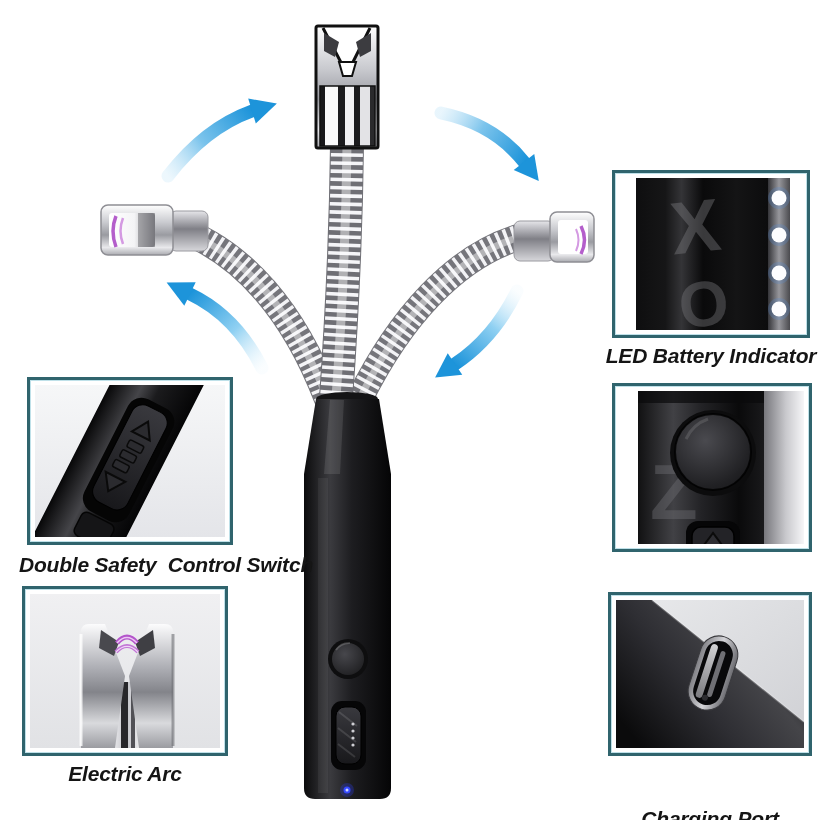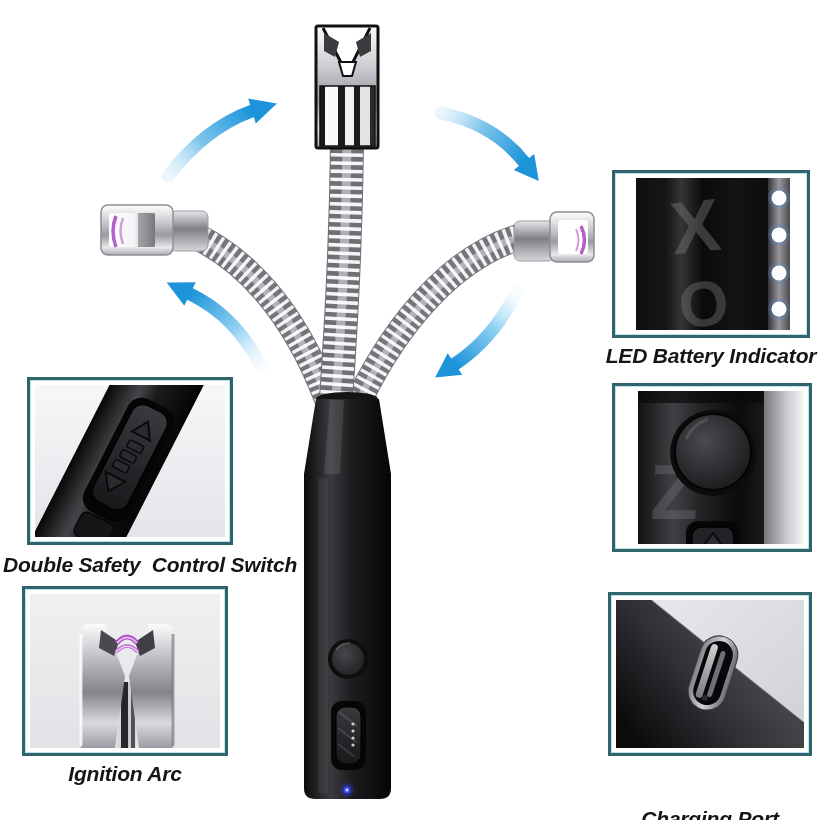--- a/index.html
+++ b/index.html
@@ -241,21 +241,21 @@
         <rect x="-10" y="-56" width="38" height="108" rx="12" fill="url(#sliderV)" stroke="#000" stroke-width="1"></rect>
         <polygon points="9,-42 -1,-26 19,-26" fill="#2b2b2f" stroke="#0a0a0a" stroke-width="2"></polygon>
         <rect x="1" y="-18" width="16" height="8" rx="2" fill="#2b2b2f" stroke="#0a0a0a" stroke-width="1.5"></rect>
         <rect x="-1" y="-6" width="16" height="8" rx="2" fill="#2b2b2f" stroke="#0a0a0a" stroke-width="1.5"></rect>
         <rect x="-3" y="6" width="16" height="8" rx="2" fill="#2b2b2f" stroke="#0a0a0a" stroke-width="1.5"></rect>
         <polygon points="5,38 -6,22 16,22" fill="#2b2b2f" stroke="#0a0a0a" stroke-width="2"></polygon>
         <rect x="-8" y="66" width="36" height="26" rx="6" fill="#151517" stroke="#050505" stroke-width="1.5"></rect>
       </g>
     </svg>
   </div>
-  <div class="inset-label" style="left:0px;top:553px;width:300px;">Double Safety  Control Switch</div>
+  <div class="inset-label" style="left:16px;top:553px;width:300px;">Double Safety  Control Switch</div>
 
   <div class="inset" style="left:22px;top:586px;width:206px;height:170px;">
     <svg width="190" height="154" viewBox="0 0 190 154">
       <defs>
         <linearGradient id="arcBg" x1="0" y1="0" x2="0" y2="1">
           <stop offset="0" stop-color="#f0f0f2"></stop>
             <stop offset="1" stop-color="#e1e2e5"></stop>
         </linearGradient>
         <linearGradient id="chromeA" x1="0" y1="0" x2="0" y2="1">
           <stop offset="0" stop-color="#fcfcfd"></stop>
@@ -283,21 +283,21 @@
         <polygon points="26,34 8,46 13,60 28,52" fill="#3f3f44"></polygon>
         <g>
           <path d="M-10,47 Q0,35 10,47" stroke="#b455cb" stroke-width="5" fill="none"></path>
           <path d="M-10,47 Q0,36 10,47" stroke="#ecc9f4" stroke-width="1.5" fill="none"></path>
           <path d="M-11,56 Q0,44 11,56" stroke="#c276d6" stroke-width="4" fill="none"></path>
           <path d="M-11,56 Q0,45 11,56" stroke="#f0d6f6" stroke-width="1.2" fill="none"></path>
         </g>
       </g>
     </svg>
   </div>
-  <div class="inset-label" style="left:25px;top:762px;width:200px;">Ignition Arc</div>
+  <div class="inset-label" style="left:25px;top:762px;width:200px;">Electric Arc</div>
 
   <div class="inset" style="left:612px;top:383px;width:200px;height:169px;">
     <svg width="184" height="153" viewBox="0 0 184 153">
       <defs>
         <linearGradient id="igBody" x1="0" y1="0" x2="1" y2="0">
           <stop offset="0" stop-color="#111112"></stop>
             <stop offset="0.28" stop-color="#414145"></stop>
           <stop offset="0.5" stop-color="#232326"></stop>
             <stop offset="0.8" stop-color="#0a0a0b"></stop>
           <stop offset="1" stop-color="#19191b"></stop>

